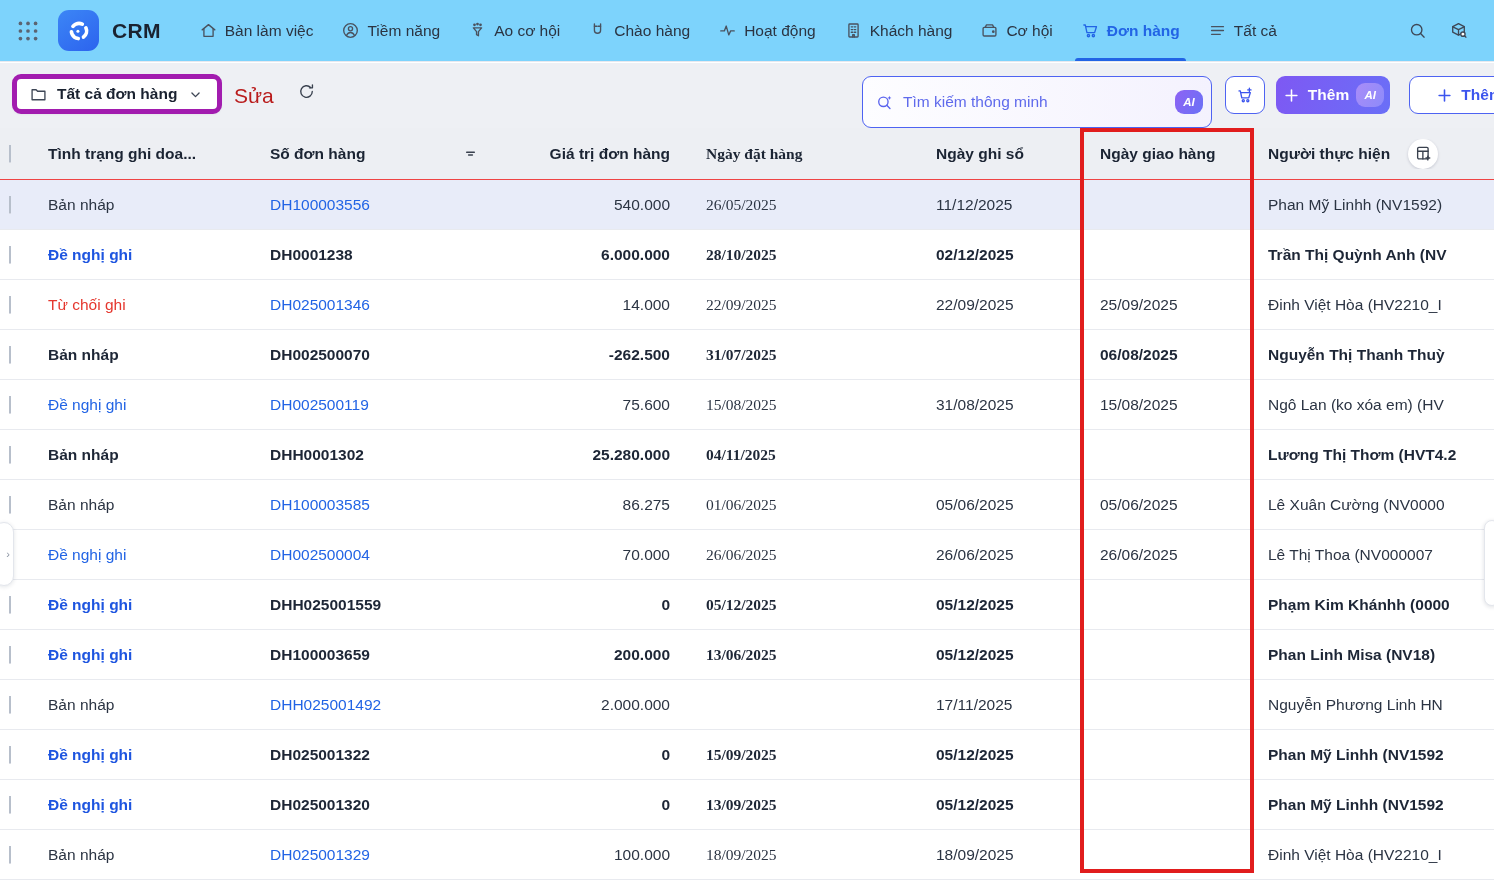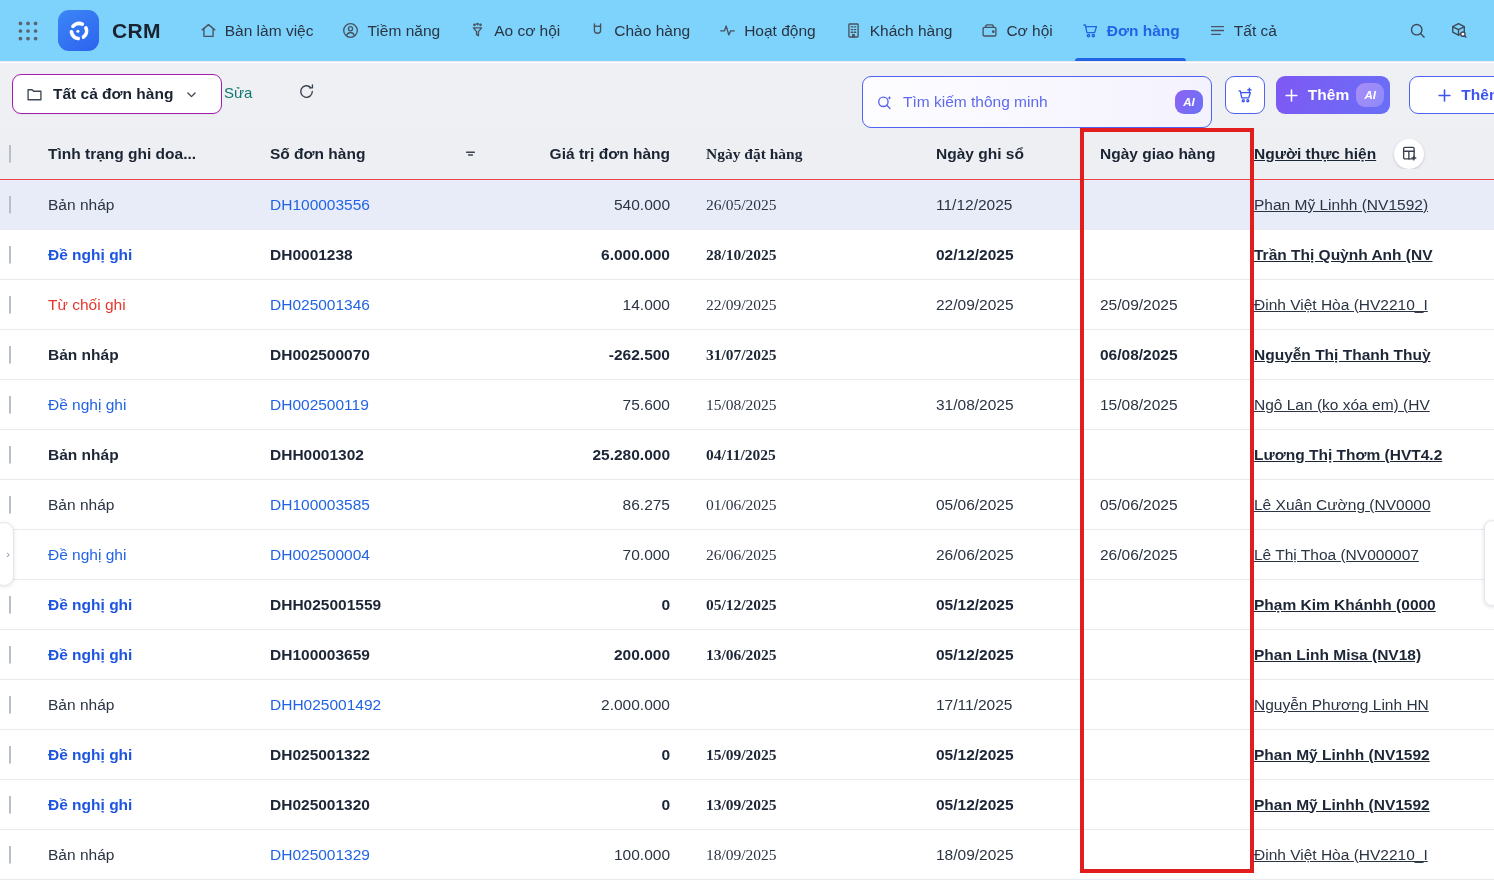--- a/index.html
+++ b/index.html
@@ -21,25 +21,25 @@
   .nav-item.active { color:var(--blue); font-weight:600; }
   .nav-item.active .nicon { color:var(--blue); }
   .nav-item.active::after { content:""; position:absolute; left:8px; right:8px; bottom:0; height:3px;
     background:var(--blue); border-radius:3px 3px 0 0; }
   .nav-right { margin-left:auto; display:flex; align-items:center; gap:22px; padding-right:26px; color:#3e4756; }
   .nav-right .tool { cursor:pointer; display:flex; }
 
   
   .toolbar { position:absolute; left:0; top:63px; width:1494px; height:65px; background:#eef0f4; }
   .view-pill { position:absolute; left:12px; top:11px; height:40px; min-width:210px; background:#fff;
-    border:1px solid #a21caf; border-radius:9px; display:flex; align-items:center; gap:9px;
+    border:5px solid #a21caf; border-radius:9px; display:flex; align-items:center; gap:9px;
     padding:0 12px; cursor:pointer; box-shadow:0 1px 2px rgba(20,30,60,.04); }
   .view-pill .vlabel { font-size:15.5px; font-weight:700; color:#1a2230; }
   .view-pill .cicon, .view-pill .ficon { display:flex; color:#3e4756; }
-  .edit-link { position:absolute; left:224px; top:21px; font-size:15px; color:#0f766e; cursor:pointer; }
+  .edit-link { position:absolute; left:234px; top:21px; font-size:21px; color:#b91c1c; cursor:pointer; }
   .refresh-btn { position:absolute; left:297px; top:19px; color:#39414e; cursor:pointer; display:flex; }
 
   .smart-search { position:absolute; left:862px; top:13px; width:350px; height:52px;
     border:1.5px solid #4e63f2; border-radius:9px; background:linear-gradient(90deg,#fdfdff,#f4f2fe);
     display:flex; align-items:center; padding:0 8px 0 12px; cursor:text; }
   .smart-search .sicon { display:flex; color:#5a63ee; }
   .smart-search input { flex:1; border:0; outline:0; background:transparent; margin-left:9px;
     font-size:15.5px; color:#3a45d8; font-family:inherit; }
   .smart-search input::placeholder { color:#5f6aec; opacity:1; }
   .ai-chip { min-width:28px; height:22px; border-radius:9px; background:linear-gradient(120deg,#8e62f4,#6a72f6);
@@ -57,21 +57,21 @@
 
   
   .table-wrap { position:absolute; left:0; top:128px; width:1494px; height:754px; background:#fff; }
   .grid-row { display:grid; grid-template-columns:40px 222px 232px 176px 216px 194px 174px 240px; align-items:center; }
   .thead { height:52px; background:#edeff3; border-bottom:1px solid #ef4444; font-weight:700; color:#1b2433; font-size:15.5px; }
   .thead .hcell { display:flex; align-items:center; gap:8px; cursor:pointer; }
   .trow { height:50px; background:#fff; border-bottom:1px solid #e8eaef; font-size:15.5px; color:#2b3443; cursor:pointer; }
   .trow.highlight { background:#e8ecf9; }
   .cell { overflow:hidden; white-space:nowrap; }
   .pl8 { padding-left:8px; } .pl36 { padding-left:36px;font-family:Liberation Serif, serif; } .pl50 { padding-left:50px; }
-  .pl20 { padding-left:20px; } .pl14 { padding-left:0;text-decoration:underline; }
+  .pl20 { padding-left:20px; } .pl14 { padding-left:14px; }
   .num { text-align:right; padding-right:0; }
   .cbx { width:18px; height:18px; margin-left:9px; border:1.5px solid #b7bfcb; border-radius:5px; background:#fff; cursor:pointer; }
   .link { color:var(--blue); }
   .c-blue { color:var(--blue); } .c-red { color:#e5372e; } .c-dark { color:#2b3443; }
   .b { font-weight:700; color:#1d2636; }
   .b.c-blue { color:#1e55e0; } .b.c-dark { color:#1d2636; }
   .filter-ic { color:#39414e; display:flex; margin-left:auto; margin-right:14px; }
   .coladd { width:30px; height:30px; border-radius:50%; background:#fff; display:flex; align-items:center;
     justify-content:center; color:#39414e; margin-left:10px; box-shadow:0 1px 3px rgba(20,30,60,.18); cursor:pointer; }
 

